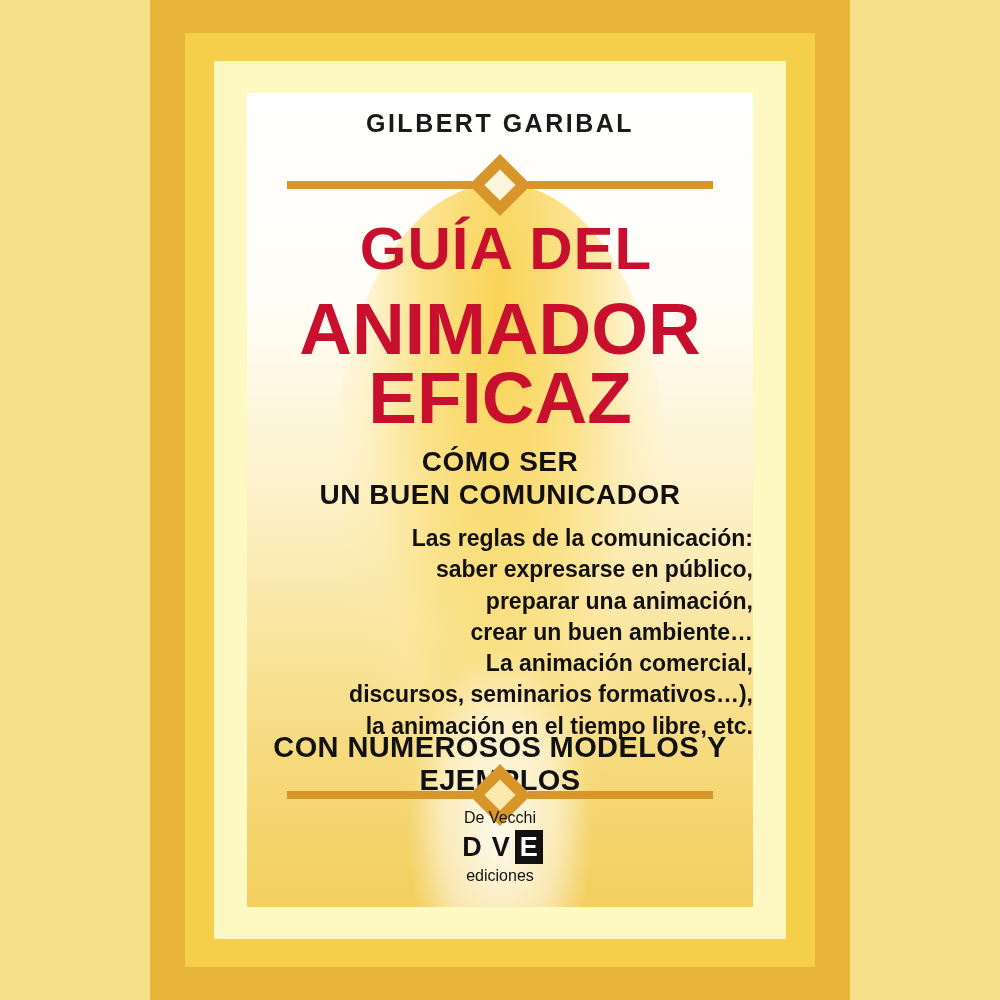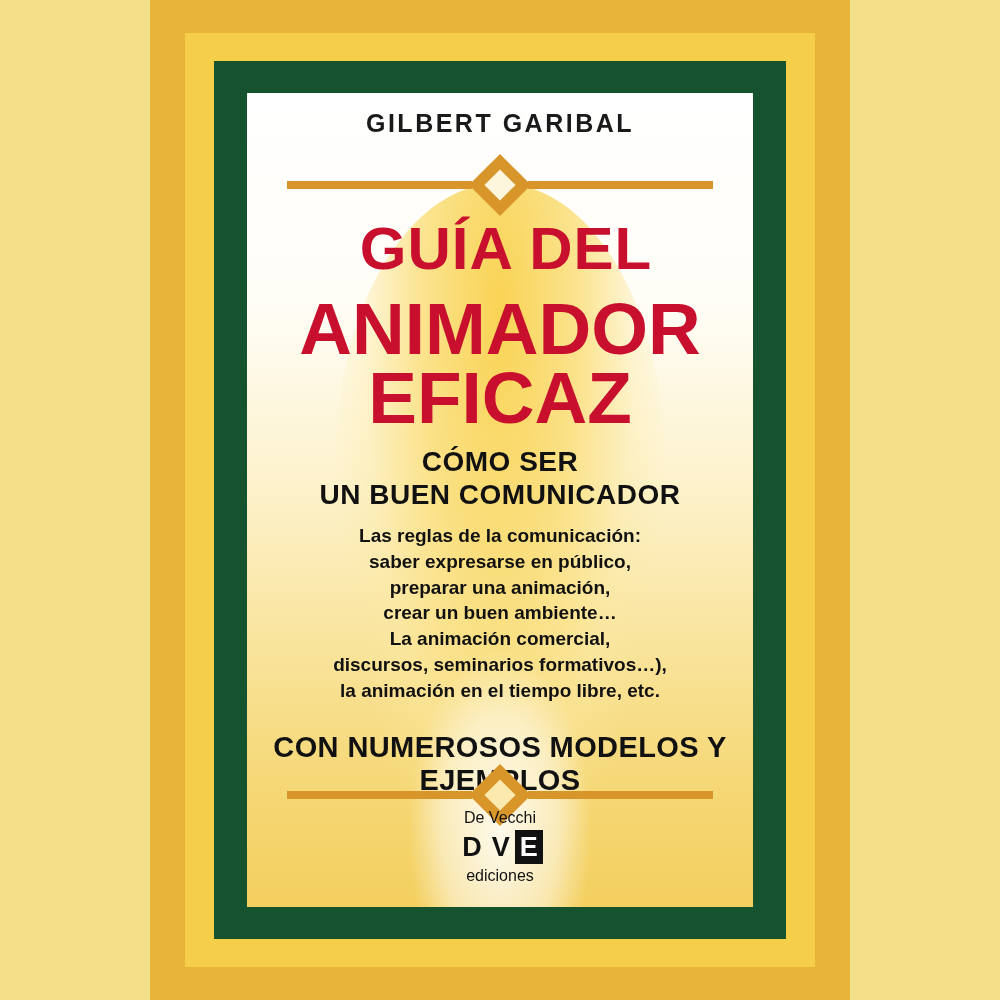--- a/index.html
+++ b/index.html
@@ -35,21 +35,21 @@
     right: 35px;
     bottom: 33px;
     background: #f5cf4a;
   }
   #cover-inner-band {
     position: absolute;
     left: 29px;
     top: 28px;
     right: 29px;
     bottom: 28px;
-    background: #14532d;
+    background: #fef9c3;
   }
   
   #cover-panel {
     position: absolute;
     left: 33px;
     top: 32px;
     right: 33px;
     bottom: 32px;
     background: linear-gradient(to bottom, #ffffff 0%, #fffdf6 26%, #fdf2cc 48%, #f9e49c 68%, #f6d878 84%, #f3cf5e 100%);
     overflow: hidden;
@@ -163,23 +163,24 @@
     letter-spacing: 0.5px;
   }
 
   
   #blurb {
     position: absolute;
     top: 430px;
     left: 0;
     right: 0;
     color: #111111;
-    font-size: 19px;
+    font-size: 23px;
     font-weight: bold;
     line-height: 1.36;
+    text-align: right;
   }
 
   
   #banner {
     position: absolute;
     top: 638px;
     left: 0;
     right: 0;
     color: #111111;
     font-size: 29px;

